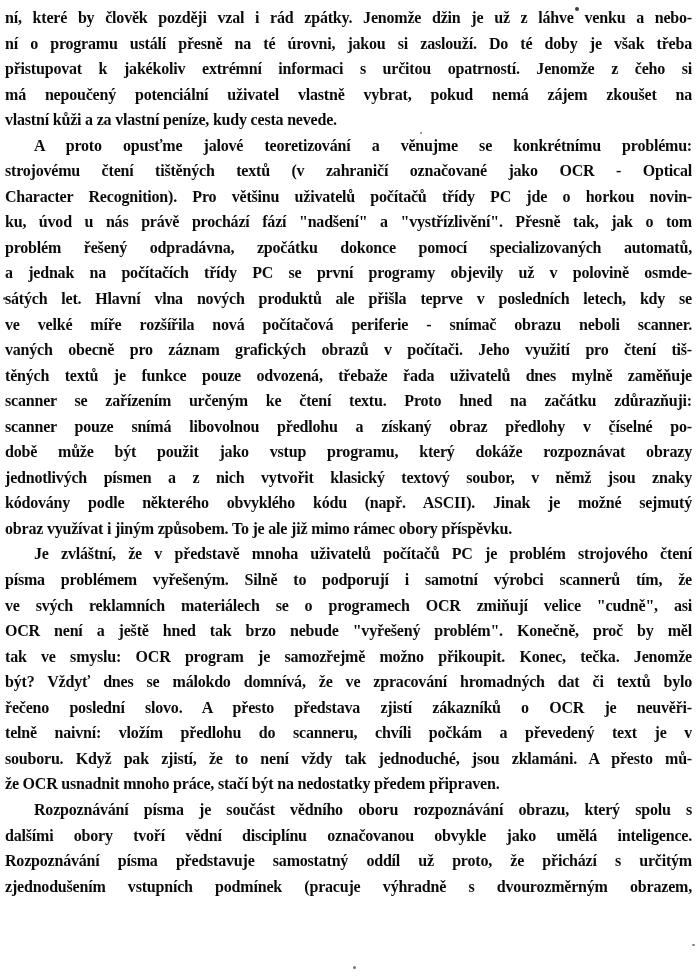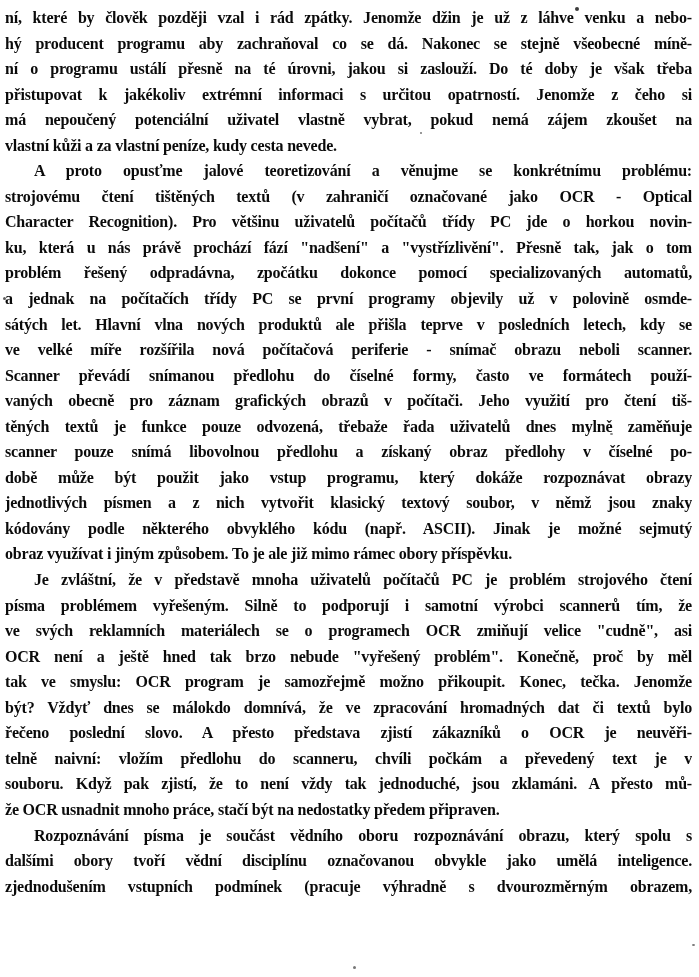--- a/index.html
+++ b/index.html
@@ -58,38 +58,37 @@
   .speck.s5 { left: 353px; top: 966px; width: 3px; height: 3px; opacity: .6; }
   .speck.s6 { left: 692px; top: 944px; width: 3px; height: 2px; opacity: .6; }
 </style>
 </head>
 <body>
 
 <div class="page">
   <div class="doc" style="color: rgb(11, 11, 11);">
       <div class="paragraph">
         <div class="line">ní, které  by člověk později vzal i rád zpátky. Jenomže džin je už z láhve  venku a nebo-</div>
-        <div class="line">hý producent programu aby zachraňoval  co se  dá. Nakonec se stejně všeobecné míně-</div>
         <div class="line">ní o programu ustálí přesně na té úrovni, jakou si zaslouží. Do té  doby je  však  třeba</div>
         <div class="line">přistupovat  k jakékoliv extrémní informaci  s  určitou  opatrností.  Jenomže  z  čeho  si</div>
         <div class="line">má nepoučený  potenciální uživatel  vlastně vybrat,  pokud  nemá zájem  zkoušet na</div>
         <div class="line para-end">vlastní kůži  a za  vlastní peníze,  kudy cesta nevede.</div>
       </div>
       <div class="paragraph">
         <div class="line indent">A  proto   opusťme  jalové  teoretizování   a  věnujme  se konkrétnímu   problému:</div>
         <div class="line">strojovému   čtení  tištěných  textů (v  zahraničí  označované  jako   OCR  -  Optical</div>
         <div class="line">Character Recognition).  Pro většinu  uživatelů počítačů  třídy PC jde o horkou novin-</div>
-        <div class="line">ku, která u  nás právě prochází fází "nadšení" a "vystřízlivění". Přesně  tak, jak o  tom</div>
+        <div class="line">ku, úvod u  nás právě prochází fází "nadšení" a "vystřízlivění". Přesně  tak, jak o  tom</div>
         <div class="line">problém  řešený  odpradávna,  zpočátku  dokonce  pomocí specializovaných  automatů,</div>
         <div class="line">a jednak  na  počítačích třídy PC se první  programy objevily už  v polovině osmde-</div>
         <div class="line">sátých  let. Hlavní vlna  nových produktů ale přišla  teprve v posledních letech,  kdy  se</div>
         <div class="line">ve  velké  míře  rozšířila nová  počítačová  periferie  - snímač  obrazu  neboli  scanner.</div>
-        <div class="line">Scanner převádí snímanou  předlohu  do  číselné  formy,  často  ve formátech  použí-</div>
         <div class="line">vaných obecně pro záznam  grafických obrazů v počítači. Jeho  využití  pro  čtení  tiš-</div>
         <div class="line">těných  textů  je funkce pouze odvozená, třebaže řada uživatelů dnes mylně  zaměňuje</div>
+        <div class="line">scanner  se zařízením   určeným  ke  čtení textu.   Proto  hned  na  začátku  zdůrazňuji:</div>
         <div class="line">scanner   pouze   snímá   libovolnou  předlohu a získaný obraz   předlohy v číselné  po-</div>
         <div class="line">době  může být  použit jako  vstup   programu,  který  dokáže   rozpoznávat  obrazy</div>
         <div class="line">jednotlivých  písmen  a  z  nich  vytvořit  klasický textový soubor, v němž jsou znaky</div>
         <div class="line">kódovány podle  některého obvyklého kódu (např.  ASCII). Jinak je  možné sejmutý</div>
         <div class="line para-end">obraz  využívat i jiným způsobem. To je ale již mimo rámec obory příspěvku.</div>
       </div>
       <div class="paragraph">
         <div class="line indent">Je zvláštní, že v představě mnoha uživatelů počítačů PC je problém  strojového čtení</div>
         <div class="line">písma problémem vyřešeným. Silně to podporují  i  samotní  výrobci  scannerů  tím,  že</div>
         <div class="line">ve svých reklamních  materiálech se  o programech  OCR zmiňují velice "cudně", asi</div>
@@ -97,20 +96,21 @@
         <div class="line">tak ve smyslu:  OCR program je samozřejmě možno přikoupit. Konec, tečka. Jenomže</div>
         <div class="line">být? Vždyť dnes  se málokdo domnívá, že  ve zpracování hromadných dat či textů bylo</div>
         <div class="line">řečeno  poslední slovo. A přesto představa zjistí  zákazníků  o  OCR  je  neuvěři-</div>
         <div class="line">telně  naivní: vložím předlohu  do scanneru,  chvíli  počkám  a převedený  text je v</div>
         <div class="line">souboru. Když pak zjistí, že  to není vždy tak jednoduché, jsou zklamáni. A přesto mů-</div>
         <div class="line para-end">že OCR usnadnit mnoho práce, stačí být na nedostatky předem připraven.</div>
       </div>
       <div class="paragraph">
         <div class="line indent">Rozpoznávání písma  je součást vědního  oboru rozpoznávání obrazu, který  spolu s</div>
         <div class="line">dalšími obory  tvoří vědní disciplínu označovanou  obvykle  jako  umělá  inteligence.</div>
+        <div class="line">Rozpoznávání písma představuje  samostatný oddíl už proto,  že přichází s určitým</div>
         <div class="line">zjednodušením vstupních podmínek (pracuje výhradně s dvourozměrným obrazem,</div>
       </div>
     </div>
   <div class="speck s1"></div>
   <div class="speck s2"></div>
   <div class="speck s3"></div>
   <div class="speck s4"></div>
   <div class="speck s5"></div>
   <div class="speck s6"></div>
 </div>

